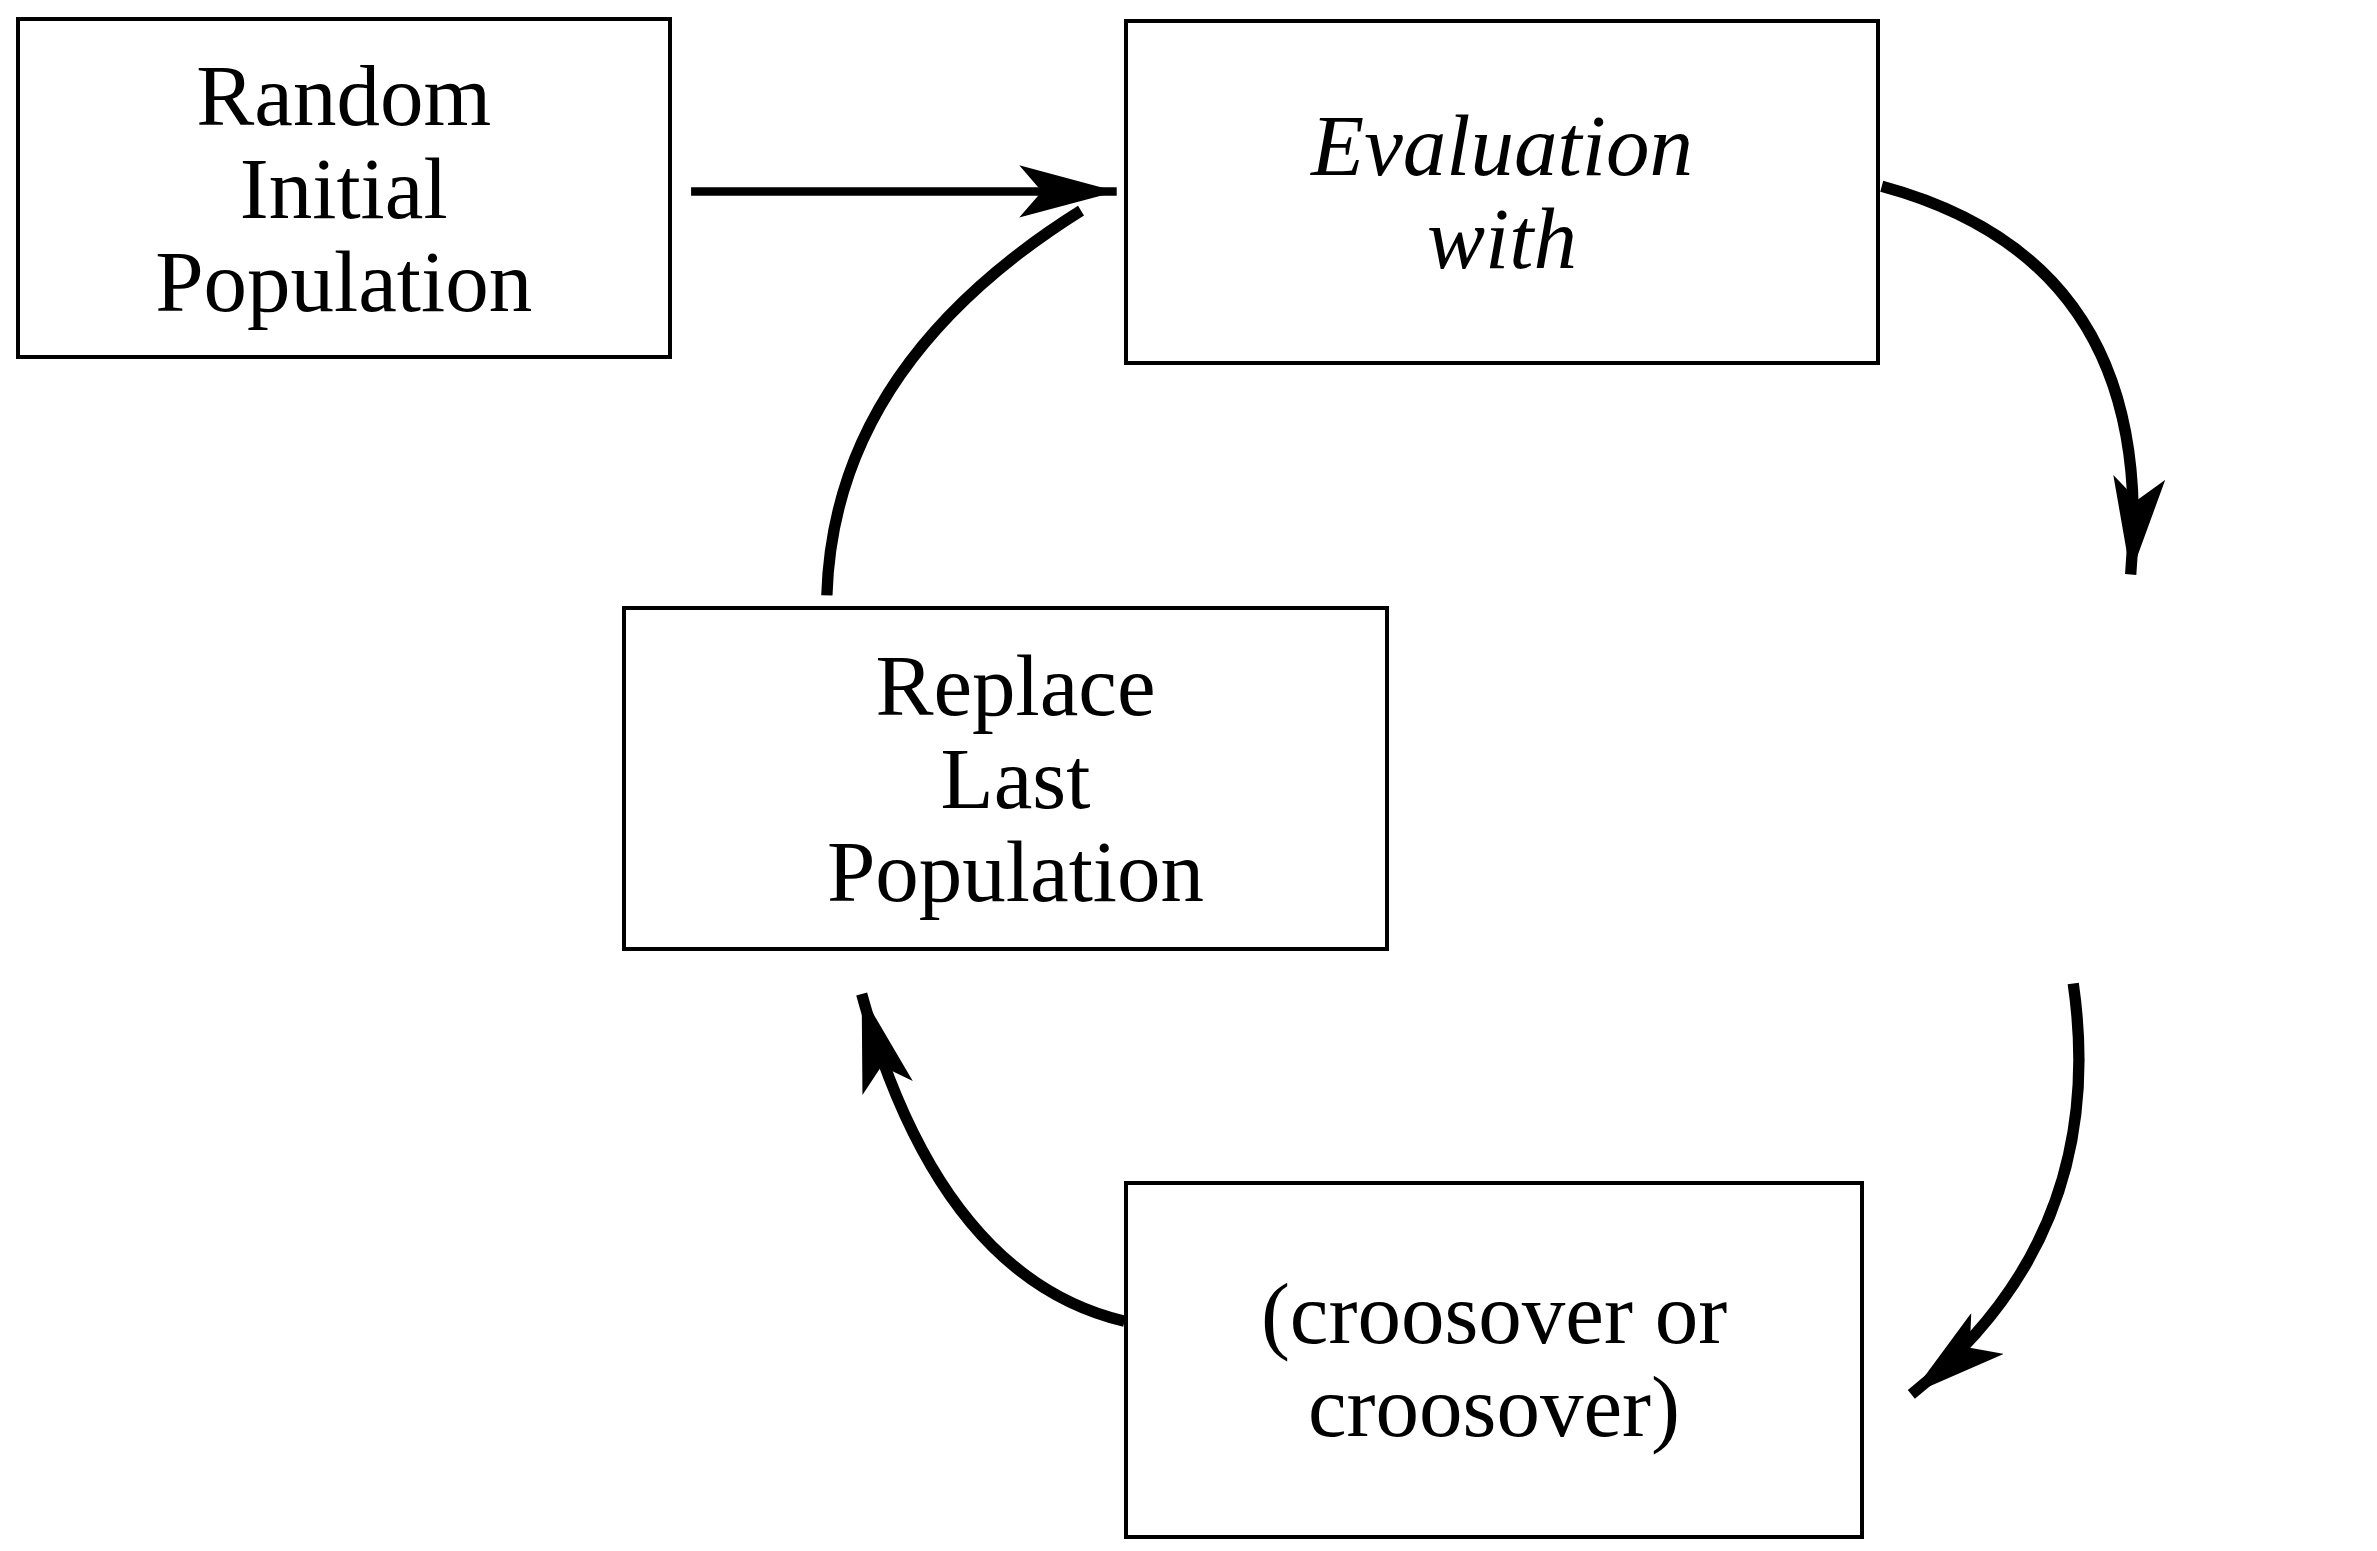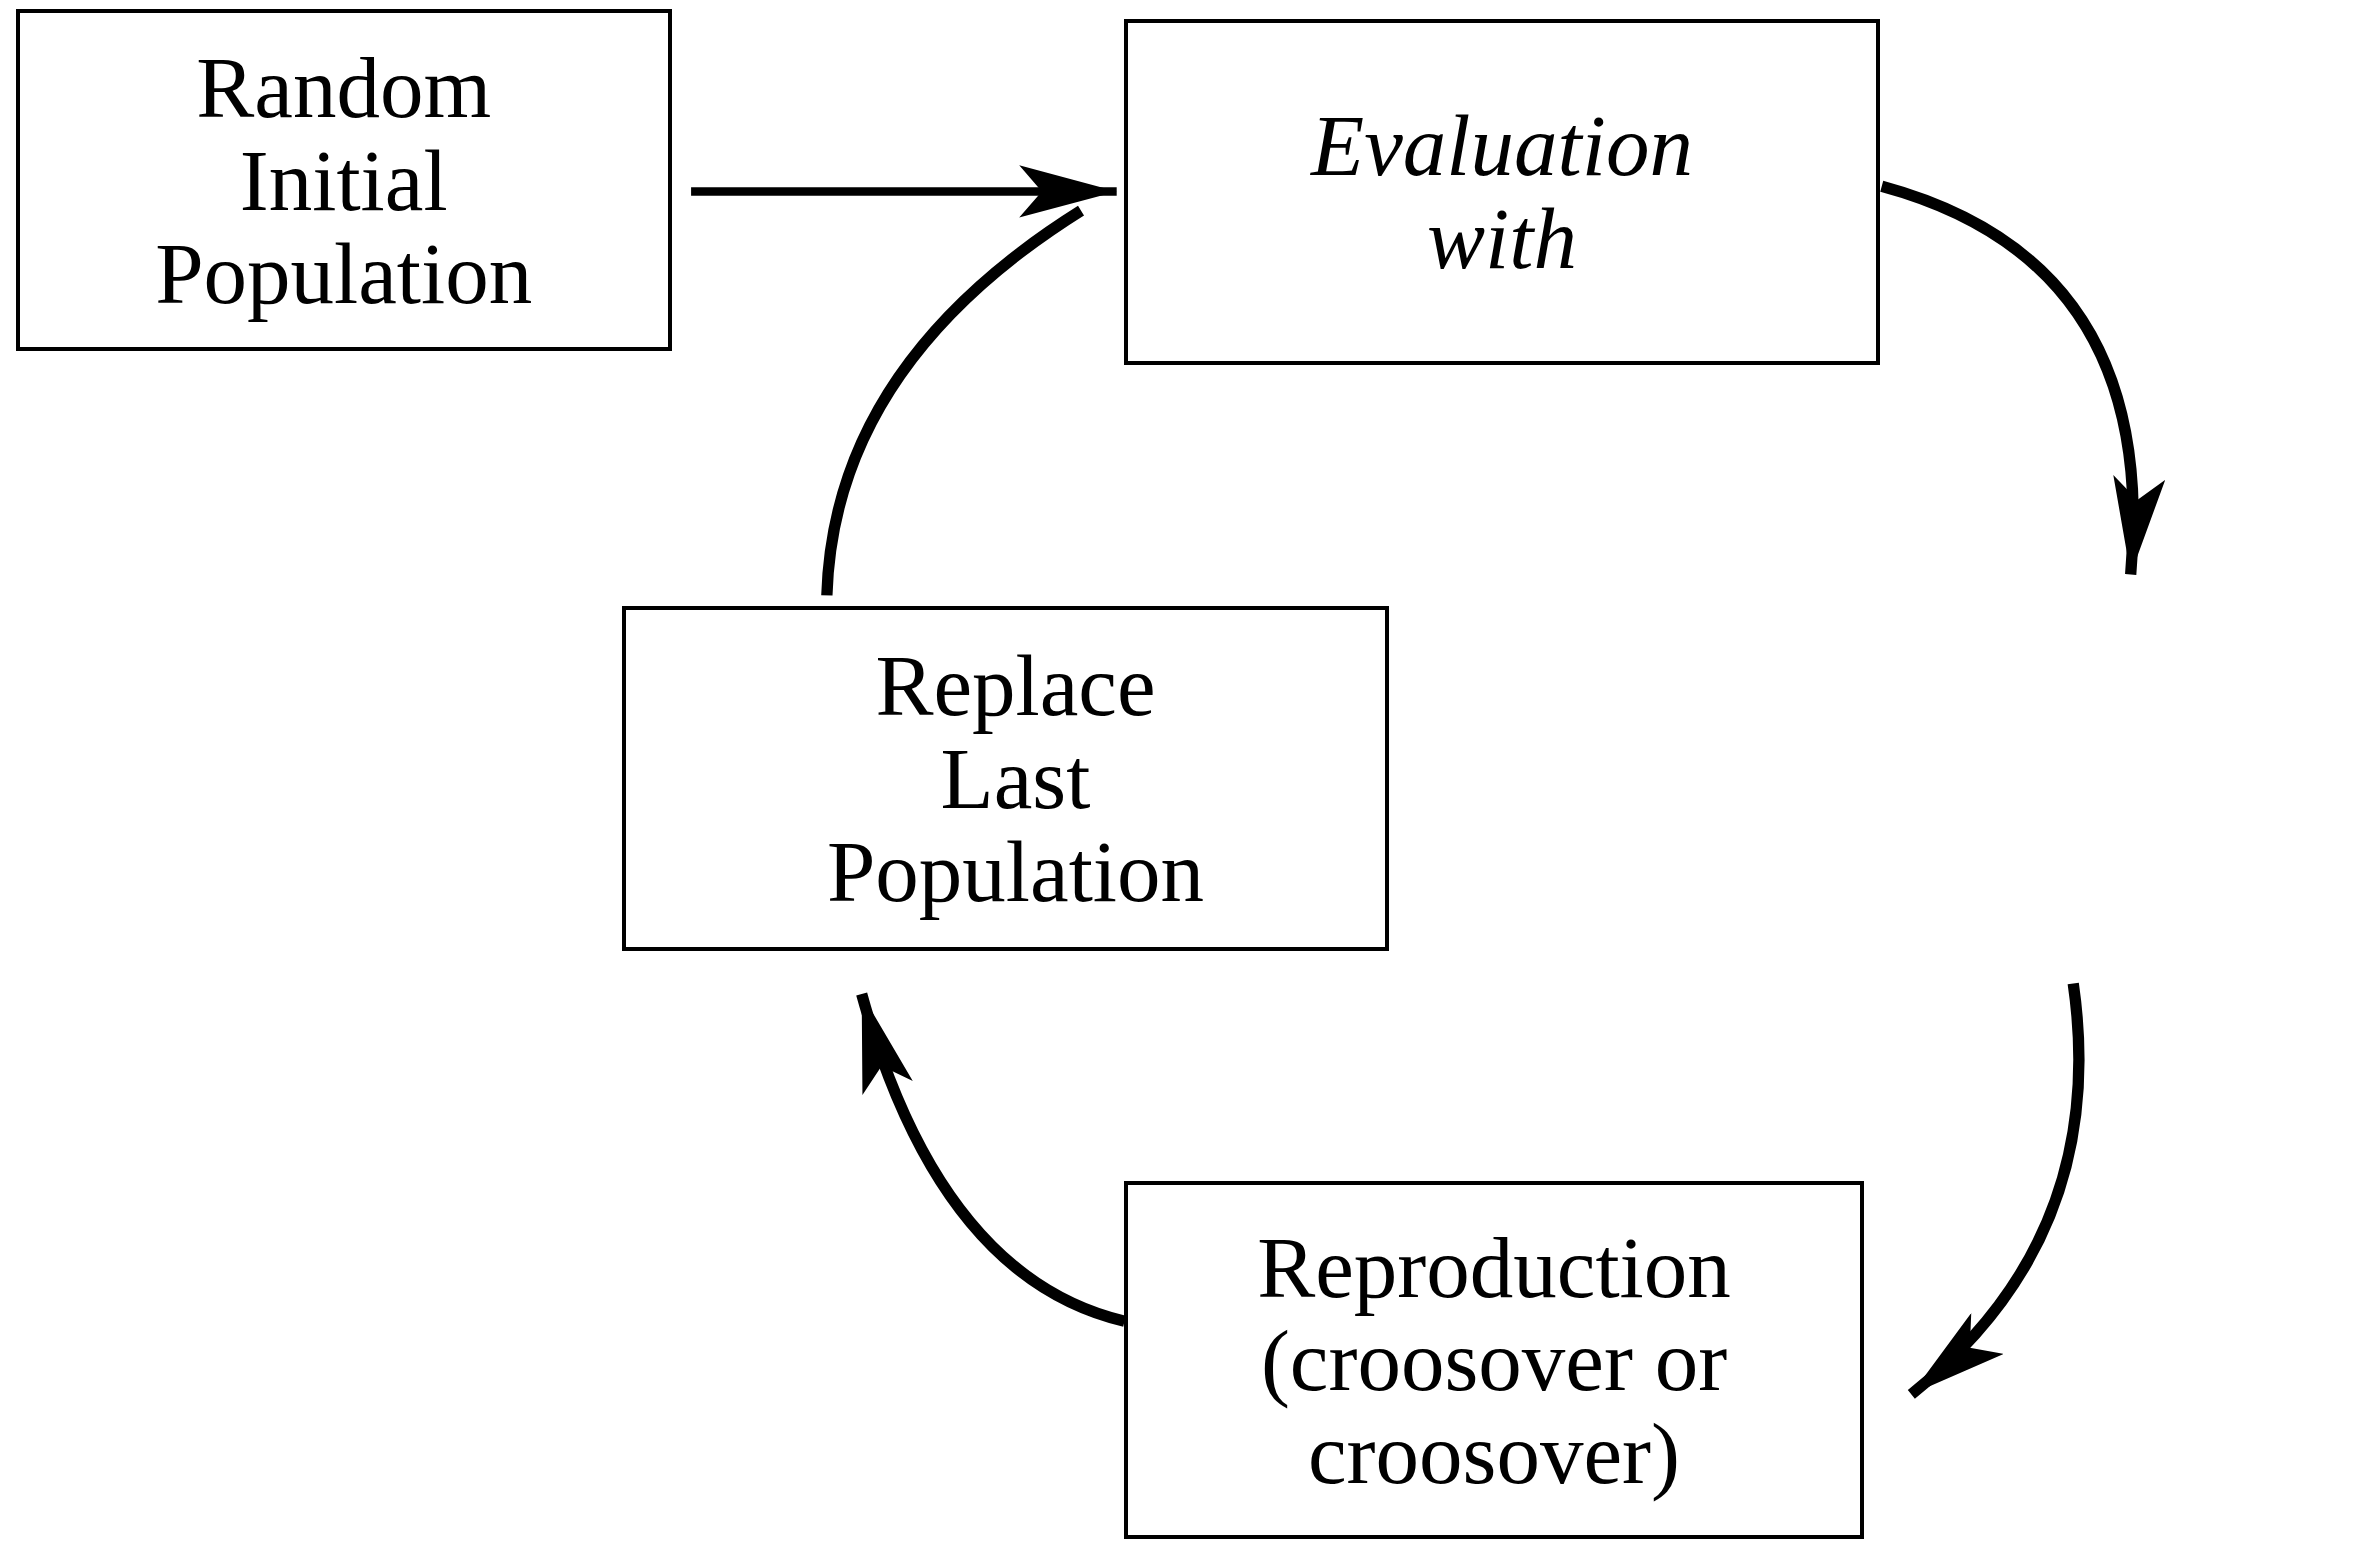--- a/index.html
+++ b/index.html
@@ -33,21 +33,21 @@
     justify-content: center;
     text-align: center;
   }
   .box-line {
     font-size: 87px;
     line-height: 93px;
     white-space: nowrap;
     color: #000000;
   }
   
-  #box-random      { left: 15.7px;   top: 9px;   width: 656px; height: 342px; }
+  #box-random      { left: 15.7px;   top: 17px;   width: 656px; height: 342px; }
   #box-evaluation  { left: 1124px; top: 19px;   width: 756px; height: 346px; font-style: italic; }
   #box-selection   { left: 1616px; top: 605px;  width: 746px; height: 366px; }
   #box-replace     { left: 622px;  top: 606px;  width: 767px; height: 345px; padding-left: 20px; }
   #box-reproduction{ left: 1124px; top: 1181px; width: 740px; height: 358px; }
 </style>
 </head>
 <body>
 
 <div id="canvas">
 
@@ -81,19 +81,18 @@
   </div>
 
 
   <div class="flow-box" id="box-replace">
     <div class="box-line">Replace</div>
     <div class="box-line">Last</div>
     <div class="box-line">Population</div>
   </div>
 
   <div class="flow-box" id="box-reproduction">
-    <div class="box-line">Reproduction</div>
     <div class="box-line">(croosover or</div>
     <div class="box-line">croosover)</div>
   </div>
 
 </div>
 
 
 </body></html>

